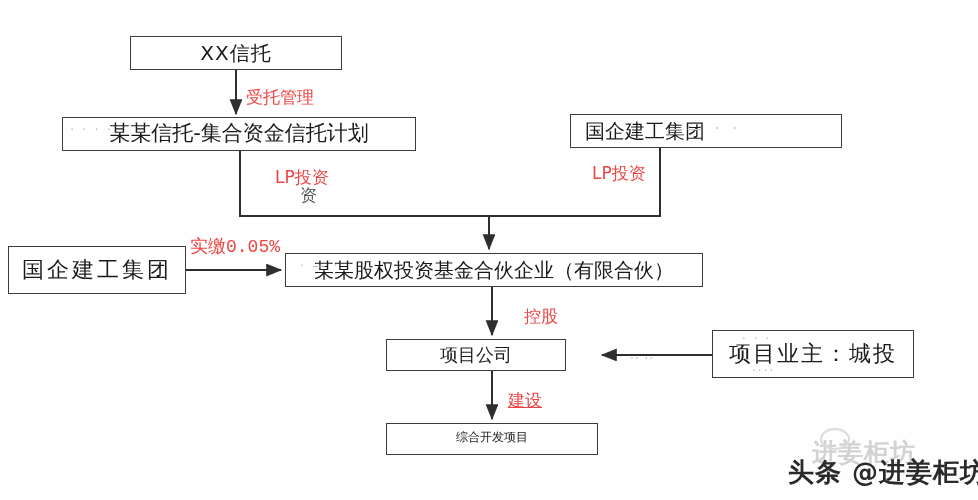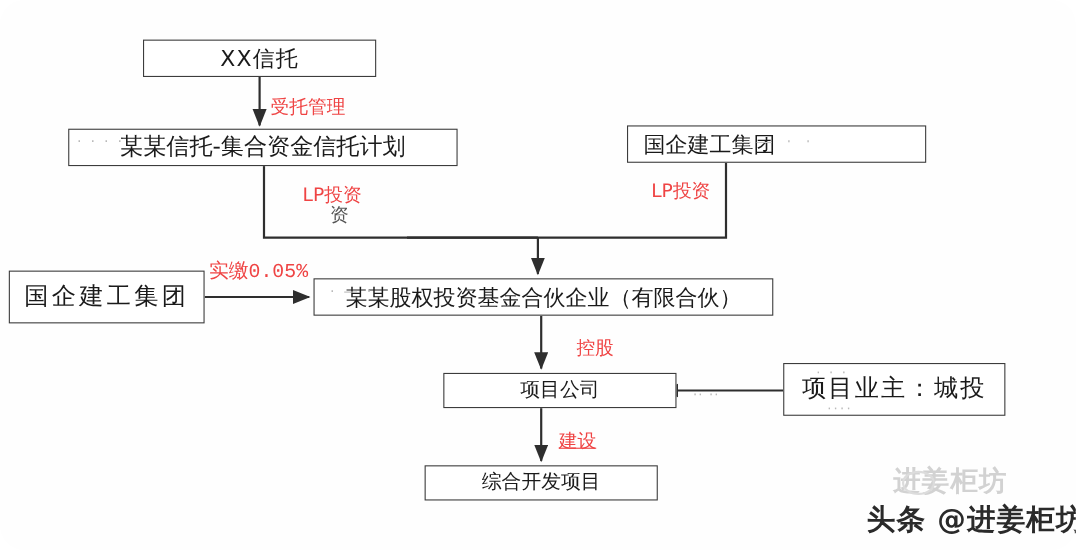--- a/index.html
+++ b/index.html
@@ -11,23 +11,23 @@
         background:#ffffff;display:flex;align-items:center;justify-content:center;
         text-align:center;line-height:1.1;white-space:nowrap;}
   .node span{display:inline-block;}
 
   .n-xx{left:130px;top:36px;width:212px;height:34px;font-size:20px;letter-spacing:1px;}
   .n-trustplan{left:62px;top:117px;width:354px;height:34px;font-size:21px;text-align:right;}
   .n-soe{left:570px;top:114px;width:272px;height:34px;font-size:20px;
          justify-content:flex-start;padding-left:14px;}
   .n-gp{left:8px;top:246px;width:178px;height:48px;font-size:22px;letter-spacing:3px;}
   .n-fund{left:285px;top:253px;width:418px;height:34px;font-size:20px;justify-content:center;}
-  .n-spv{left:386px;top:339px;width:212px;height:32px;font-size:18px;margin-left:17px;}
+  .n-spv{left:386px;top:339px;width:180px;height:32px;font-size:18px;}
   .n-owner{left:712px;top:330px;width:202px;height:48px;font-size:22px;letter-spacing:2px;}
-  .n-proj{left:386px;top:423px;width:212px;height:32px;font-size:18px;}
+  .n-proj{left:386px;top:423px;width:212px;height:32px;font-size:12px;font-family:Liberation Mono, monospace;}
 
   .edge-label{position:absolute;font-size:17px;color:#ef4444;white-space:nowrap;}
   .lbl-tuoguan{left:246px;top:86px;}
   .lbl-lp1{left:275px;top:166px;}
   .lbl-lp1b{left:300px;top:184px;color:#555;}
   .lbl-lp2{left:592px;top:162px;}
   .lbl-shijiao{left:190px;top:234px;font-size:18px;font-family:Liberation Mono, monospace;}
   .lbl-konggu{left:524px;top:305px;text-align:center;}
   .lbl-jianshe{left:508px;top:389px;text-decoration:underline;}
 
@@ -39,21 +39,21 @@
          letter-spacing:2px;pointer-events:none;}
   .g1{left:70px;top:122px;}
   .g2{left:300px;top:258px;}
   .g3{left:742px;top:332px;font-size:12px;}
   .g4{left:752px;top:364px;font-size:12px;}
   .g5{left:630px;top:352px;font-size:12px;letter-spacing:1px;}
   .g6{left:668px;top:120px;font-size:15px;color:#c9c9c9;letter-spacing:4px;}
 
   .wm{position:absolute;white-space:nowrap;font-weight:bold;pointer-events:none;}
   .wm-main{left:788px;top:455px;font-size:26px;color:#2a2a2a;letter-spacing:1px;}
-  .wm-ghost{left:812px;top:420px;font-size:25px;color:#d2d2d2;letter-spacing:1px;}
+  .wm-ghost{left:812px;top:436px;font-size:25px;color:#d2d2d2;letter-spacing:1px;}
   .wm-mark{position:absolute;left:820px;top:428px;width:26px;height:18px;
            border-radius:50%;border:2px solid #dcdcdc;pointer-events:none;}
 </style>
 </head>
 <body>
 
 <div id="stage">
 
   <svg class="wires">
     <defs>

